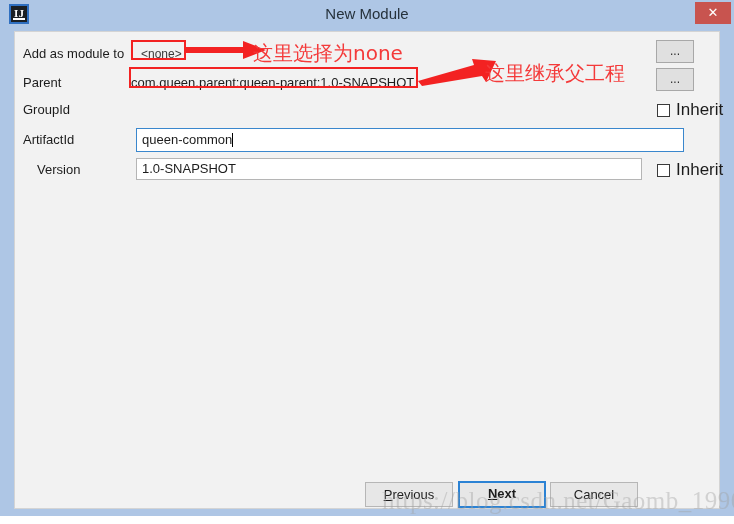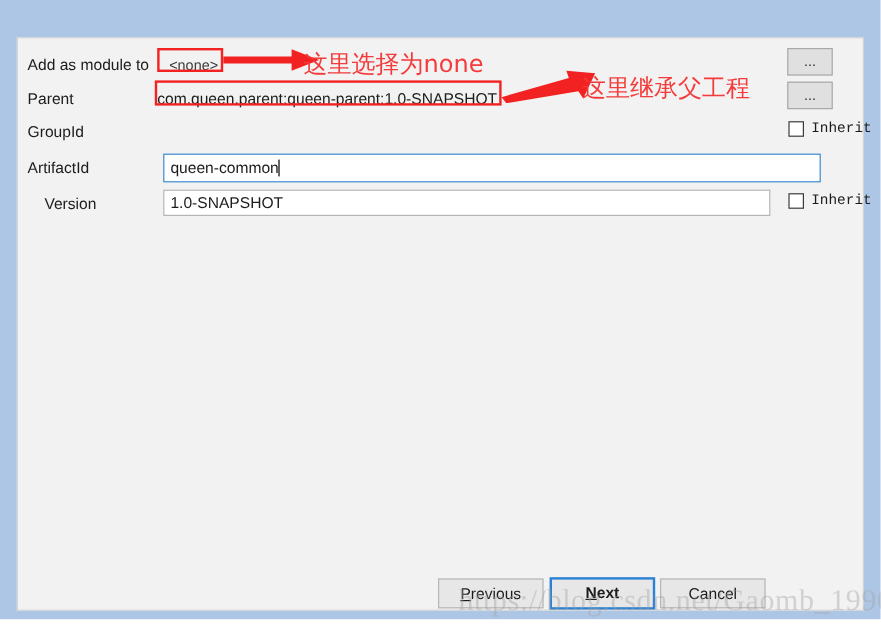--- a/index.html
+++ b/index.html
@@ -159,23 +159,23 @@
     gap: 6px;
     cursor: pointer;
   }
   .cb {
     width: 13px; height: 13px;
     box-sizing: border-box;
     border: 1px solid #3a3a3a;
     background: #ffffff;
   }
   .inherit-label {
-    font-size: 12px;
-    color: #1c1c1c;
-    font-family: Liberation Mono, monospace;
+    font-size: 17px;
+    color: #1c1c1c;
+    font-family: Liberation Sans, sans-serif;
   }
 
   
   .btn {
     position: absolute;
     box-sizing: border-box;
     height: 25px;
     background: #e7e7e7;
     border: 1px solid #b6b6b6;
     font-size: 13px;
@@ -225,20 +225,25 @@
     pointer-events: none;
   }
 </style>
 </head>
 <body>
 
 <div id="screen">
 
   <div class="window">
 
+    <div class="titlebar">
+      <div class="app-icon">IJ<span class="bar"></span></div>
+      <div class="title-text">New Module</div>
+      <div class="close-btn">✕</div>
+    </div>
 
     <div class="panel">
 
       <div class="row-label" style="left:8px; top:14px;">Add as module to</div>
       <div class="combo-value" style="left:126px; top:15px;">&lt;none&gt;</div>
       <div class="dots-btn" style="left:641px; top:8px; width:38px; height:23px;">...</div>
 
       <div class="row-label" style="left:8px; top:43px;">Parent</div>
       <div class="parent-value" style="left:116px; top:43px;">com.queen.parent:queen-parent:1.0-SNAPSHOT</div>
       <div class="dots-btn" style="left:641px; top:36px; width:38px; height:23px;">...</div>

